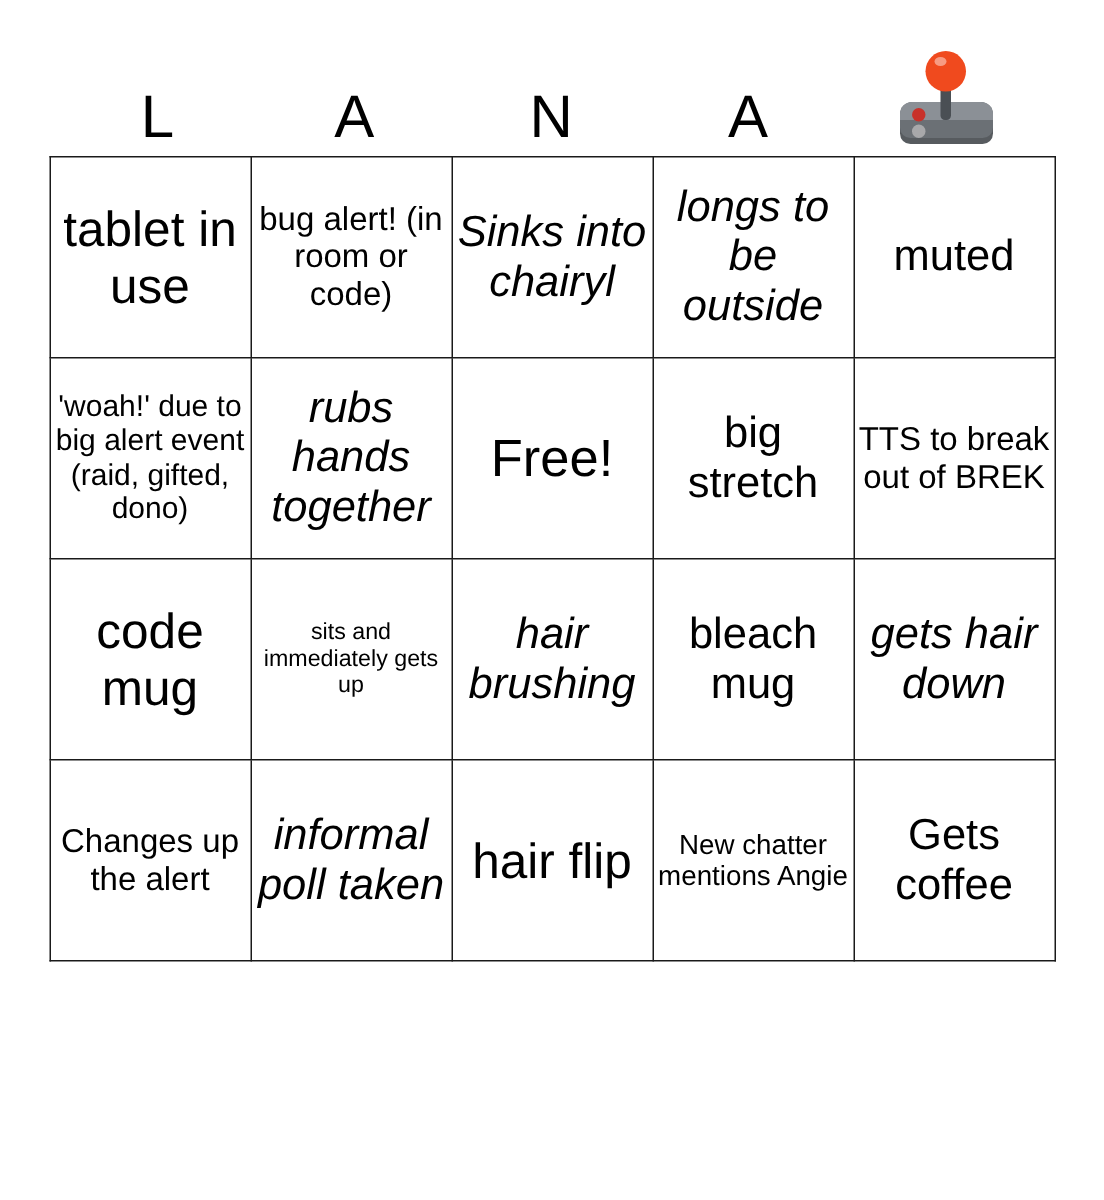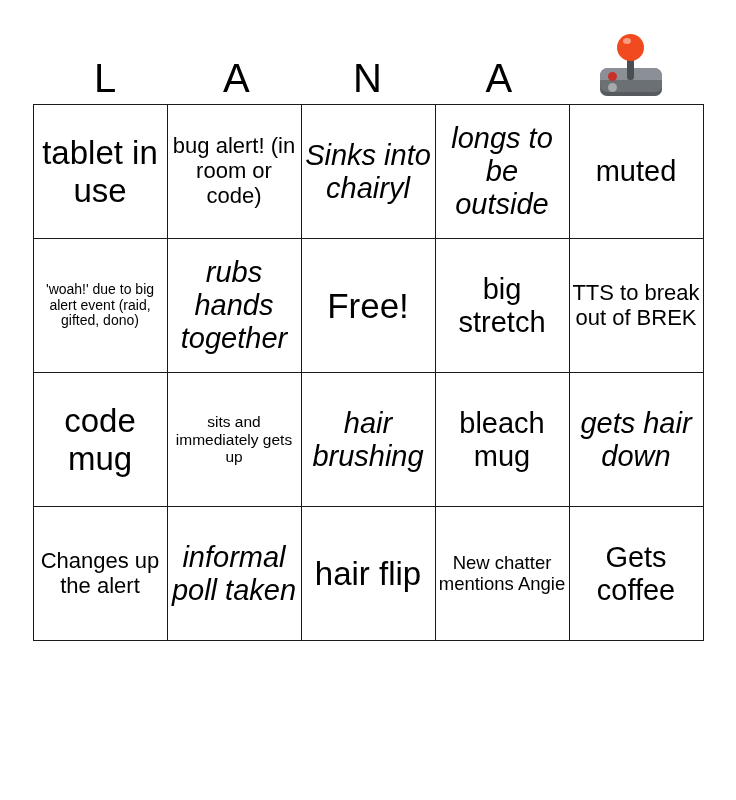--- a/index.html
+++ b/index.html
@@ -122,21 +122,21 @@
     line-height: 1.13;
     word-wrap: break-word;
     overflow: hidden;
   }
   .s40 { font-size: 33px; }
   .s34 { font-size: 29px; }
   .s28 { font-size: 29px; font-style: italic; }
   .s24 { font-size: 22px; }
   .s20 { font-size: 18.5px; }
   .s17 { font-size: 15.5px; }
-  .s15 { font-size: 14px; }
+  .s15 { font-size: 20px; }
   .free { font-size: 35px; margin-left: 20px; }
 </style>
 </head>
 <body>
 
 <div class="card">
 
   <div class="header-row">
     <div class="header-cell">L</div>
     <div class="header-cell">A</div>

